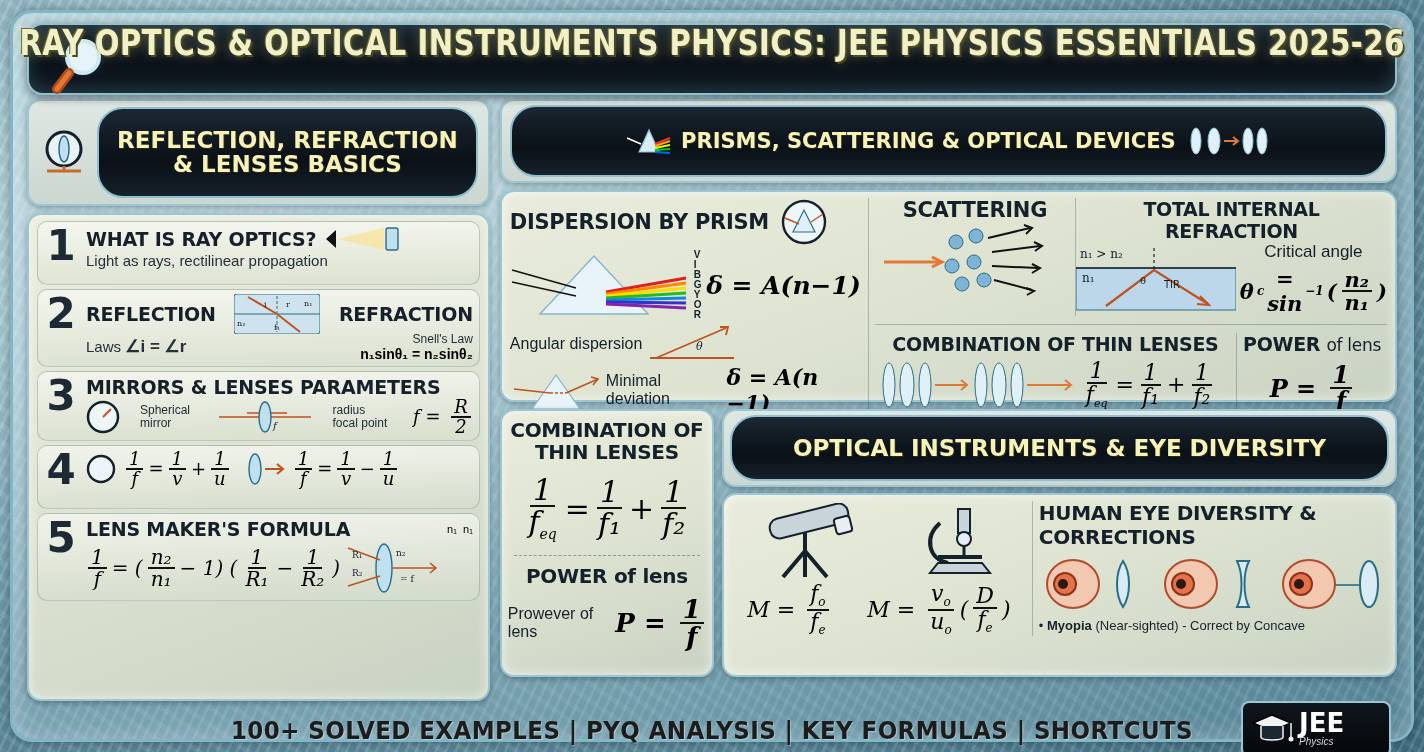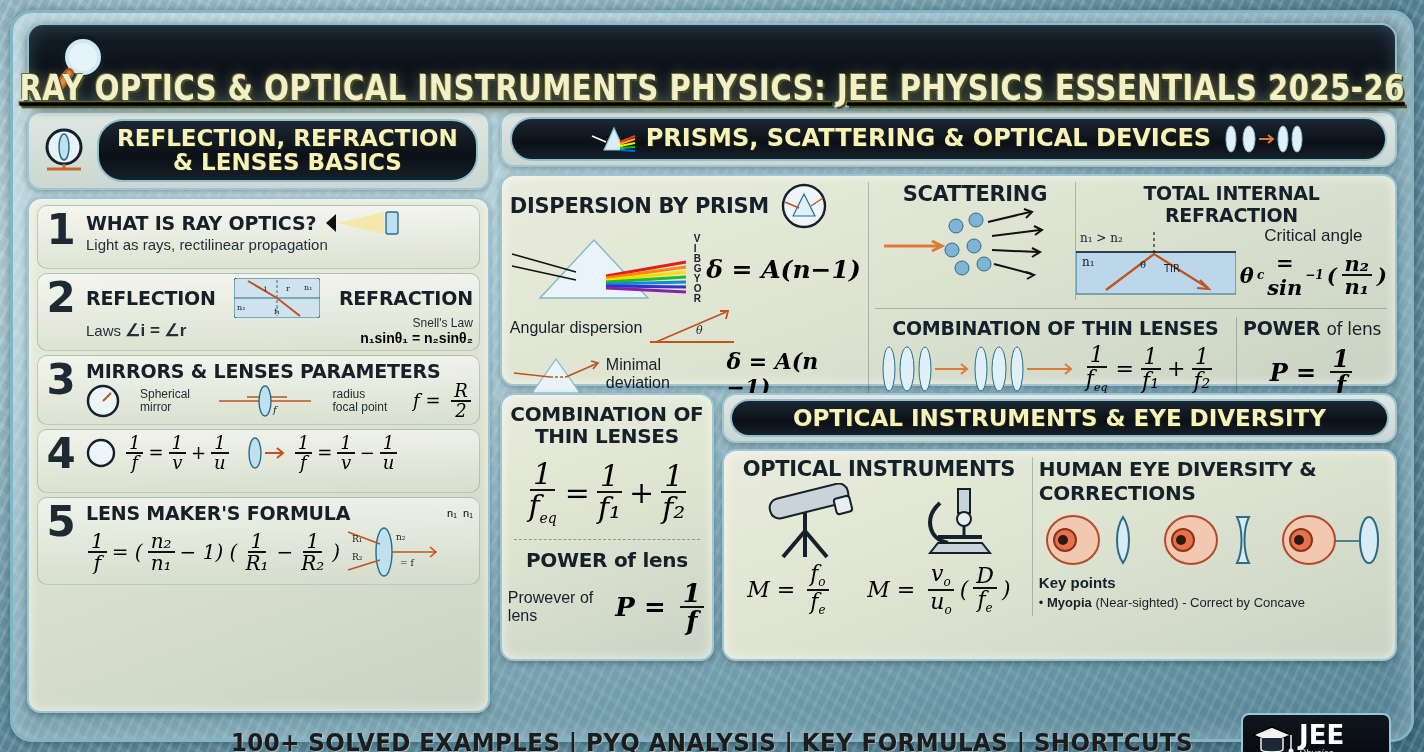--- a/index.html
+++ b/index.html
@@ -32,30 +32,29 @@
     height: 732px;
     border: 3px solid #7fb6c8;
     border-radius: 22px;
     background: linear-gradient(160deg, rgba(210,232,238,0.45), rgba(120,170,186,0.35));
     box-shadow: inset 0 0 26px rgba(255,255,255,0.35), 0 0 10px rgba(0,0,0,0.35);
     padding: 8px 10px 0 10px;
   }
   
   .header {
     position: relative;
-    height: 84px;
+    height: 72px;
     margin: 2px 4px 4px 4px;
     border-radius: 16px;
     background: linear-gradient(180deg, #17212b 0%, #0b1118 55%, #121c25 100%);
     border: 2px solid #8fc0cf;
     display: flex;
-    align-items: flex-end;
+    align-items: flex-start;
     justify-content: center;
     box-shadow: 0 3px 10px rgba(0,0,0,0.45), inset 0 0 18px rgba(120,190,210,0.25);
-    text-decoration: underline;
   }
   .header-title {
     font-weight: bold;
     font-size: 30px;
     letter-spacing: 0.5px;
     color: #f2f0c8;
     text-shadow: 2px 2px 0 #4a4a20, -1px -1px 0 #6d6d33, 0 0 12px rgba(255,255,170,0.35);
     font-family: "DejaVu Sans", sans-serif;
     transform: scaleY(1.18) scaleX(0.97);
     white-space: nowrap;
@@ -94,27 +93,27 @@
     box-shadow: 0 2px 6px rgba(0,0,0,0.3);
   }
   .pill {
     flex: 1;
     border-radius: 26px;
     background: linear-gradient(180deg, #1b2733 0%, #0a1016 60%, #16212b 100%);
     border: 2px solid #8fc0cf;
     color: #f7f3b8;
     font-weight: bold;
     text-align: center;
-    padding: 5px 8px;
+    padding: 19px 8px;
     text-shadow: 1px 1px 0 #2a2a10;
     font-family: "DejaVu Sans", sans-serif;
     line-height: 1.06;
   }
   .pill.l { font-size: 23px; }
-  .pill.r { font-size: 24px; }
+  .pill.r { font-size: 21px; }
   .pill.o { font-size: 23px; }
 
   
   .numlist { padding: 6px 8px 4px 8px; display: flex; flex-direction: column; gap: 4px; }
   .nrow {
     display: flex;
     align-items: flex-start;
     gap: 8px;
     background: linear-gradient(180deg, rgba(255,255,255,0.55), rgba(214,222,205,0.5));
     border: 1px solid rgba(120,150,150,0.45);
@@ -661,21 +660,20 @@
           </div>
         </div>
 
         <div class="oi-box">
           <div class="section-header" style="padding:4px 6px;">
             <div class="pill o">OPTICAL INSTRUMENTS &amp; EYE DIVERSITY</div>
           </div>
           <div class="panel" style="flex:1;margin-top:6px;">
             <div class="oi-content">
               <div class="oi-left" style="text-align:center;">
-                <div class="sub-h">OPTICAL INSTRUMENTS</div>
                 <div class="row-flex" style="justify-content:space-around;margin-top:2px;">
                   <span>
                     <svg width="110" height="78" viewBox="0 0 110 78">
                       <rect x="16" y="8" width="80" height="20" rx="9" transform="rotate(-14 56 18)" fill="#c9d3da" stroke="#14202a" stroke-width="2"></rect>
                       <rect x="82" y="14" width="16" height="16" rx="3" transform="rotate(-14 90 22)" fill="#e9eef2" stroke="#14202a" stroke-width="2"></rect>
                       <path d="M52 30 L52 64" stroke="#14202a" stroke-width="4"></path>
                       <path d="M52 48 L30 74" stroke="#14202a" stroke-width="4"></path>
                       <path d="M52 48 L74 74" stroke="#14202a" stroke-width="4"></path>
                       <path d="M52 56 L52 74" stroke="#14202a" stroke-width="4"></path>
                     </svg>
@@ -730,21 +728,20 @@
                   </svg>
                   <svg width="112" height="62" viewBox="0 0 112 62">
                     <ellipse cx="34" cy="31" rx="26" ry="24" fill="#f2c9b0" stroke="#b34a2a" stroke-width="2"></ellipse>
                     <circle cx="26" cy="31" r="11" fill="#e7714a" stroke="#8a3418" stroke-width="2"></circle>
                     <circle cx="24" cy="31" r="5" fill="#2a1a12"></circle>
                     <path d="M60 32 H84" stroke="#2b6c86" stroke-width="1.6"></path>
                     <ellipse cx="94" cy="31" rx="9" ry="23" fill="#d8ecf6" stroke="#2b6c86" stroke-width="2"></ellipse>
                   </svg>
                 </div>
                 <div class="keylist" style="margin-top:2px;">
-                  <div style="font-weight:bold;font-size:15px;">Key points</div>
                   <div>•
                     <b>Myopia</b>
                     <span>(Near-sighted)</span><span> - Correct by Concave</span>
                   </div>
                 </div>
               </div>
             </div>
           </div>
         </div>
       </div>

